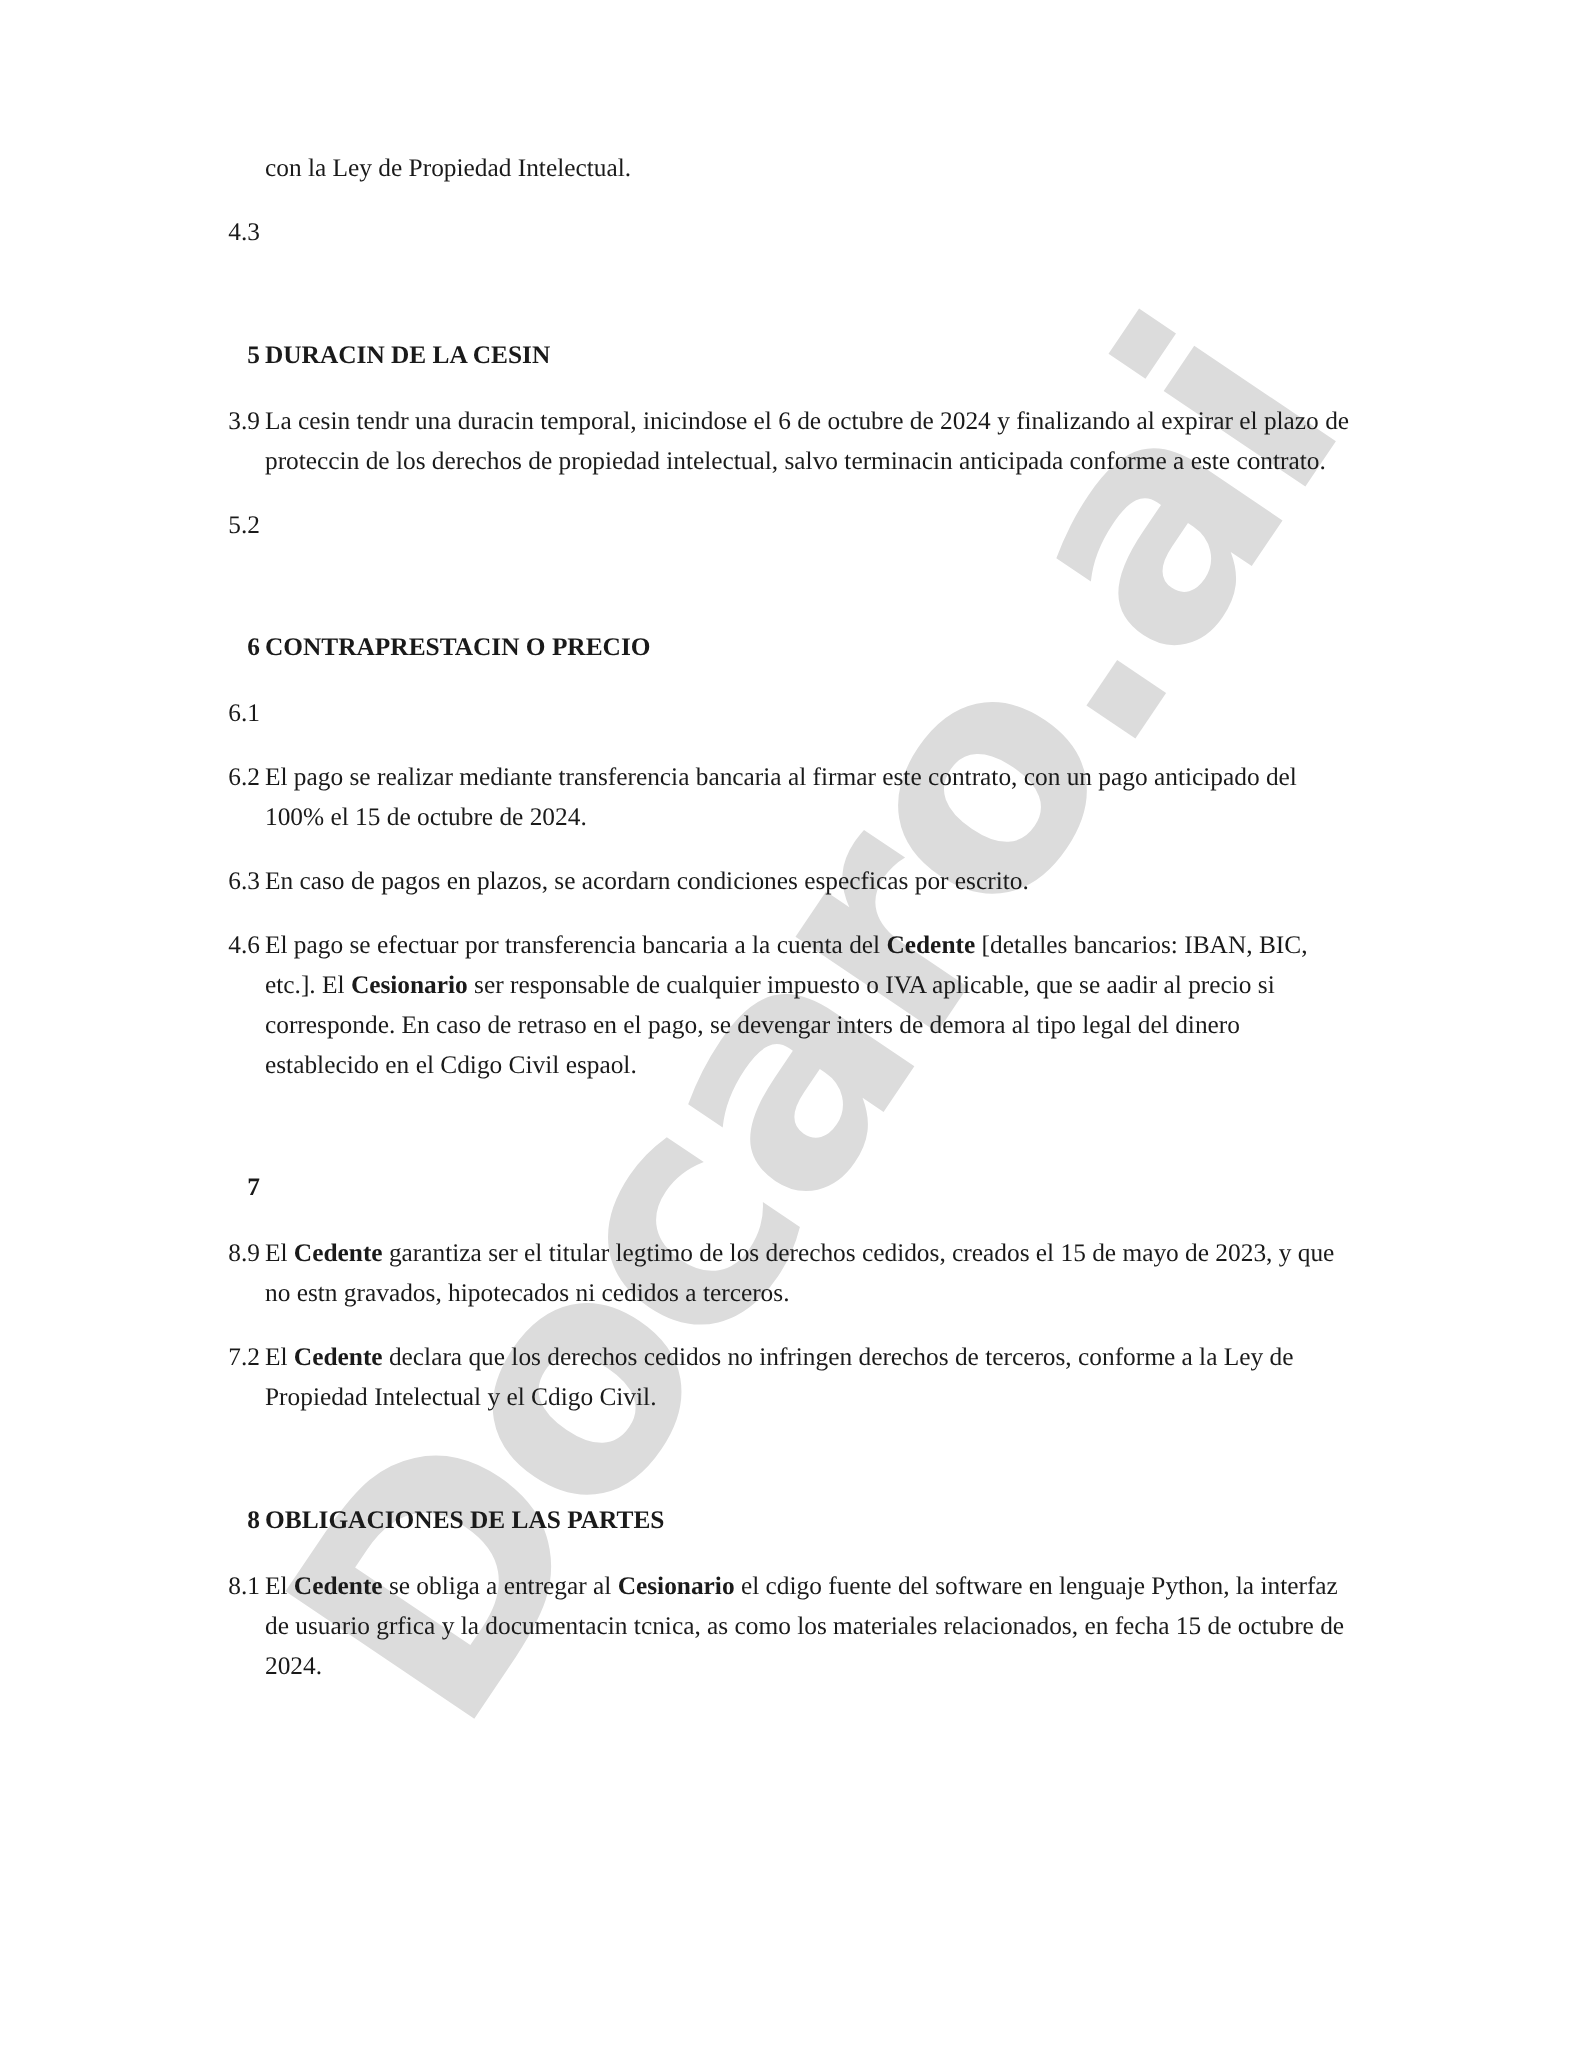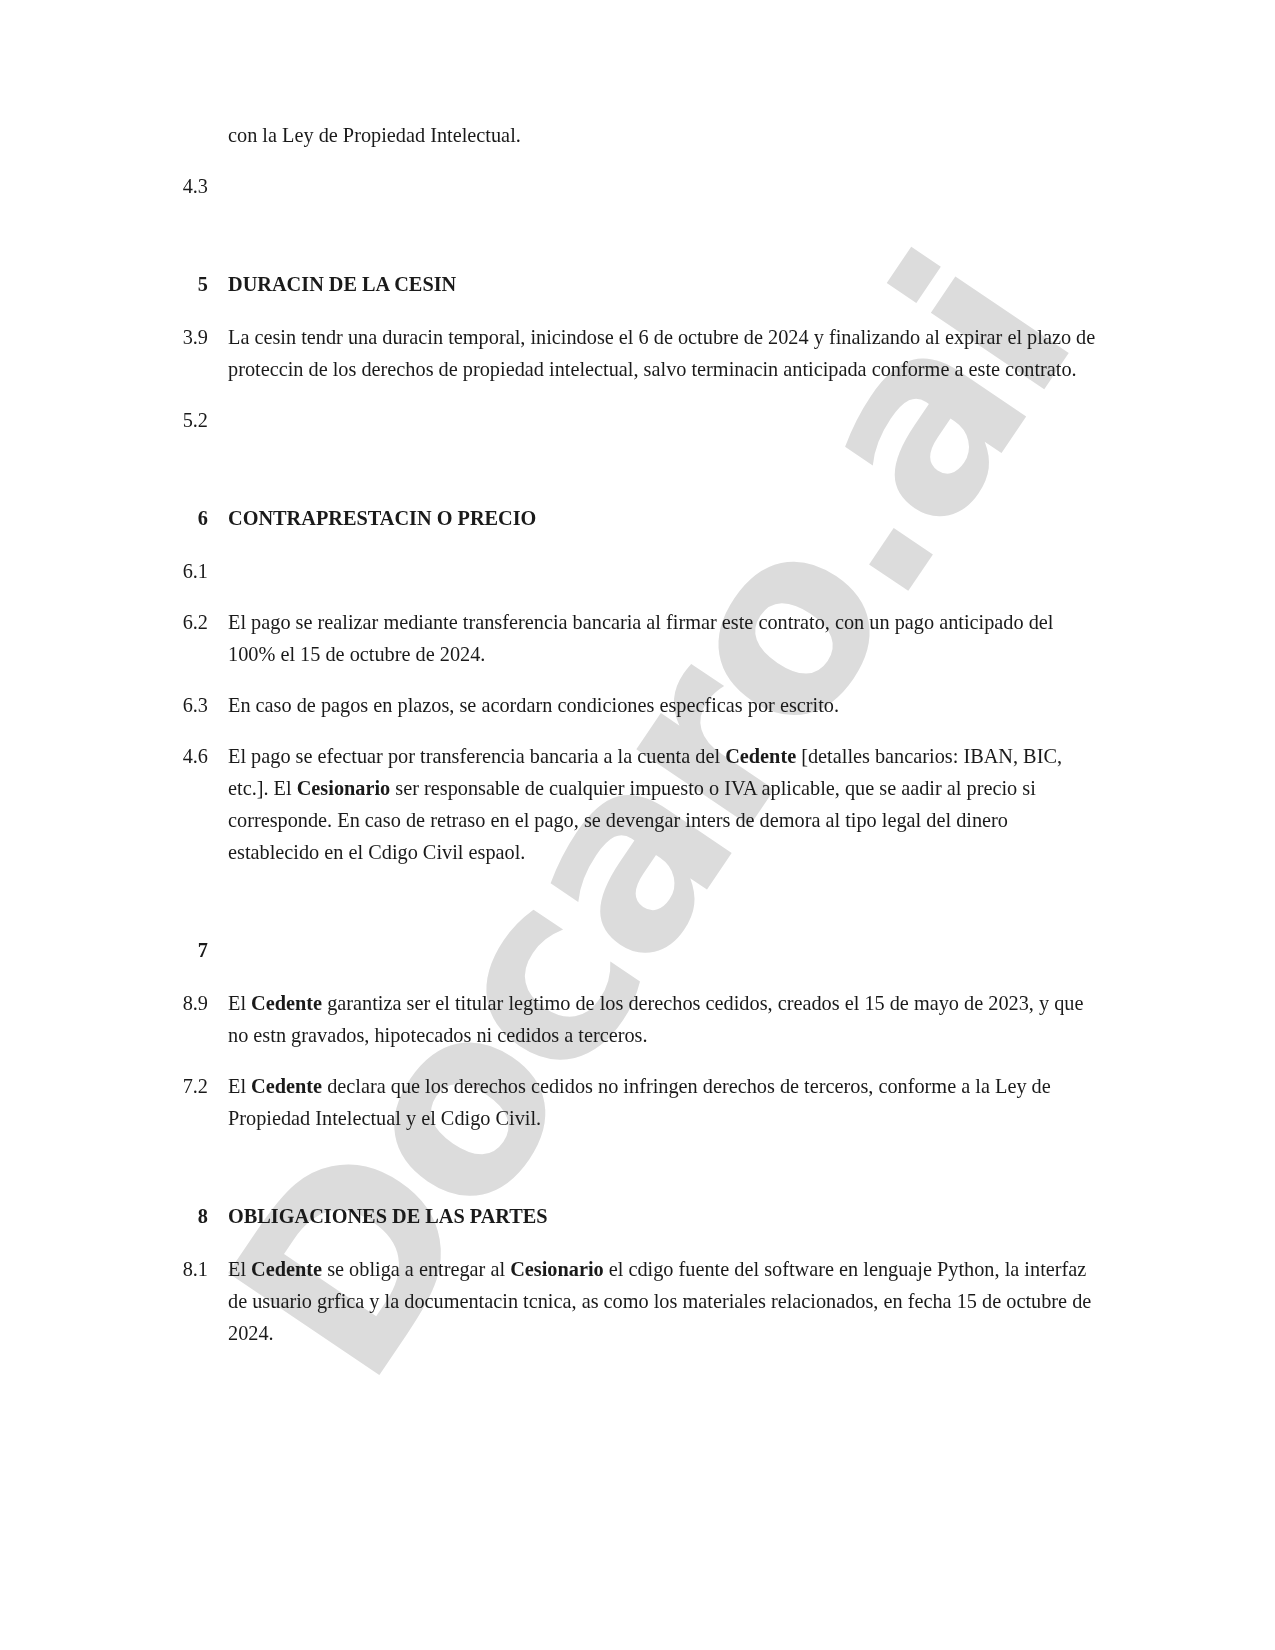--- a/index.html
+++ b/index.html
@@ -38,21 +38,21 @@
     align-items:flex-start;
     margin:0 0 19px 0;
   }
   .row .num{
     flex:0 0 188px;
     text-align:right;
     padding-left:20px;
   }
   .row .txt{
     width:875px;
-    margin-left:20px;
+    margin-left:4px;
   }
   .row.heading{
     font-weight:700;
     margin-top:66px;
     margin-bottom:21px;
   }
   b{font-weight:700;}
 </style>
 </head>
 <body>

